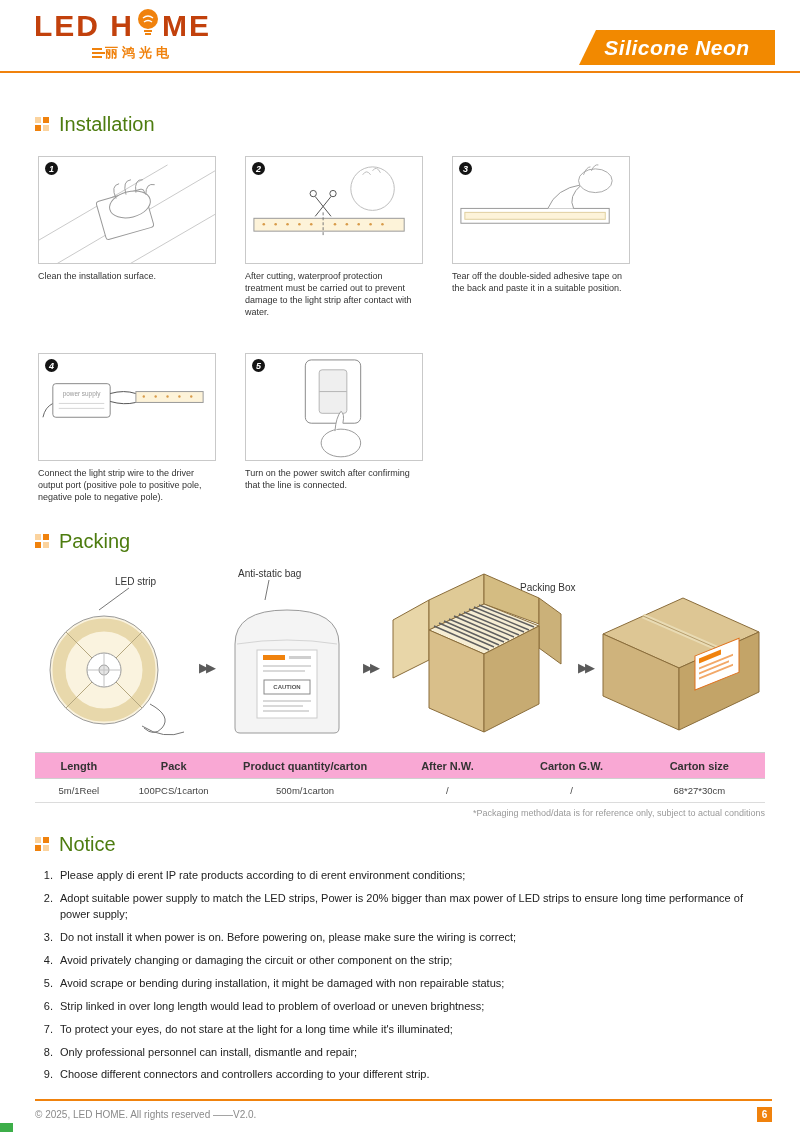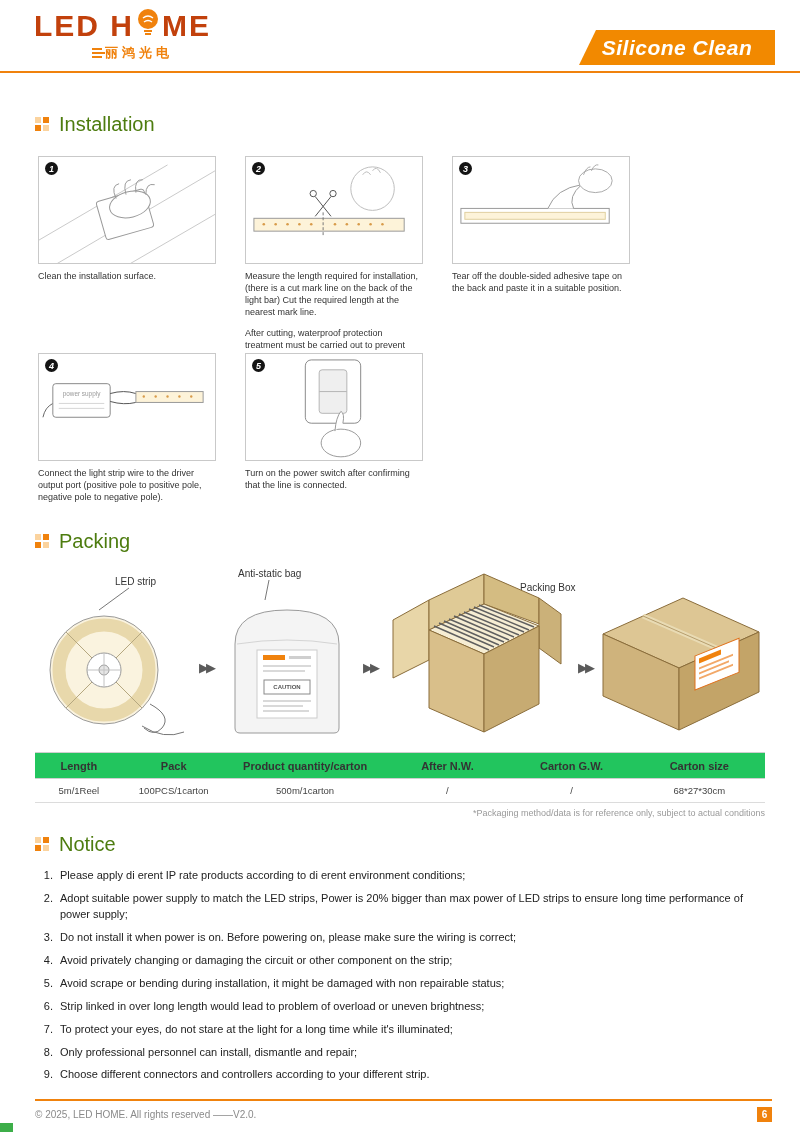--- a/index.html
+++ b/index.html
@@ -40,21 +40,21 @@
   .step-box svg { position:absolute; inset:0; }
 
   
   .packing-diagram { position:absolute; top:562px; left:35px; width:730px; height:188px; }
   .pd { position:absolute; }
   .pd-label { position:absolute; font-size:10px; color:#333; white-space:nowrap; }
   .flow-arrow { position:absolute; color:#5a5a5a; font-size:13px; letter-spacing:-3px; }
 
   
   .packing-table { position:absolute; top:752px; left:35px; width:730px; border-collapse:collapse; }
-  .packing-table th { background:#22c55e; font-size:11px; font-weight:bold; color:#333; height:26px;
+  .packing-table th { background:#f9a8d4; font-size:11px; font-weight:bold; color:#333; height:26px;
                       border-top:1px solid #cfcfcf; border-bottom:1px solid #cfcfcf; text-align:center; }
   .packing-table td { font-size:9.5px; color:#444; height:24px; text-align:center; border-bottom:1px solid #dcdcdc; }
   .packing-note { position:absolute; top:808px; right:35px; font-size:9px; color:#9a9a9a; }
 
   
   .notice-list { position:absolute; top:868px; left:38px; width:728px; list-style-position:outside; padding-left:18px; }
   .notice-list li { font-size:11px; color:#222; line-height:1.45; margin-bottom:7px; padding-left:4px; }
 
   
   .footer { position:absolute; left:35px; width:737px; bottom:10px; border-top:2px solid #f0820d; padding-top:6px;
@@ -86,21 +86,21 @@
       <span class="logo-mark">
           <i></i>
           <i></i>
           <i></i>
         </span>
       <span>丽鸿光电</span>
     </div>
   </div>
 
   <div class="banner">
-    <span>Silicone Clean</span>
+    <span>Silicone Neon</span>
   </div>
   <div class="header-rule"></div>
 
   <div class="sec-title" style="top:113px; left:35px;">
     <span class="sq-icon">
         <i></i>
         <i></i>
         <i></i>
         <i></i>
       </span>
@@ -148,21 +148,20 @@
             <circle cx="138" cy="68" r="1.3" fill="#d89b4a"></circle>
           <line x1="78" y1="56" x2="78" y2="80" stroke="#777" stroke-dasharray="3 2"></line>
           <g stroke="#555" fill="none">
             <line x1="70" y1="40" x2="86" y2="60"></line>
             <line x1="86" y1="40" x2="70" y2="60"></line>
             <circle cx="68" cy="37" r="3.2"></circle>
             <circle cx="88" cy="37" r="3.2"></circle>
           </g>
         </svg>
       </div>
-      <p class="step-caption">Measure the length required for installation, (there is a cut mark line on the back of the light bar) Cut the required length at the nearest mark line.</p>
       <p class="step-caption">After cutting, waterproof protection treatment must be carried out to prevent damage to the light strip after contact with water.</p>
     </div>
 
     <div class="step">
       <div class="step-box">
         <span class="step-num">
             <i>3</i>
           </span>
         <svg viewBox="0 0 178 108">
           <rect x="8" y="52" width="150" height="15" fill="#fff" stroke="#999"></rect>

